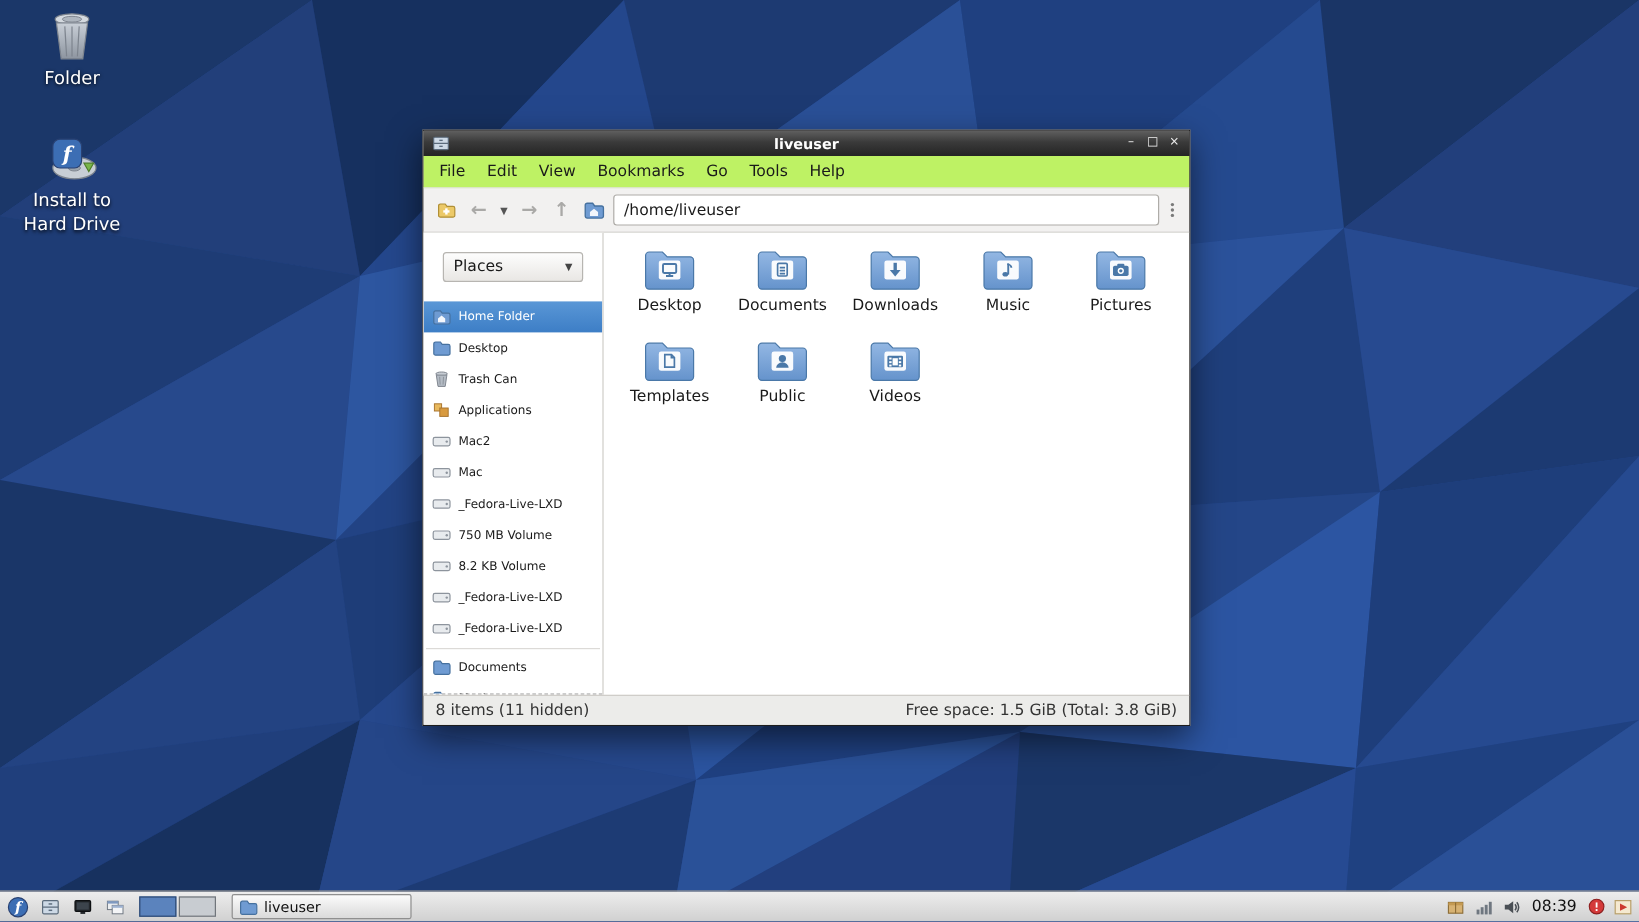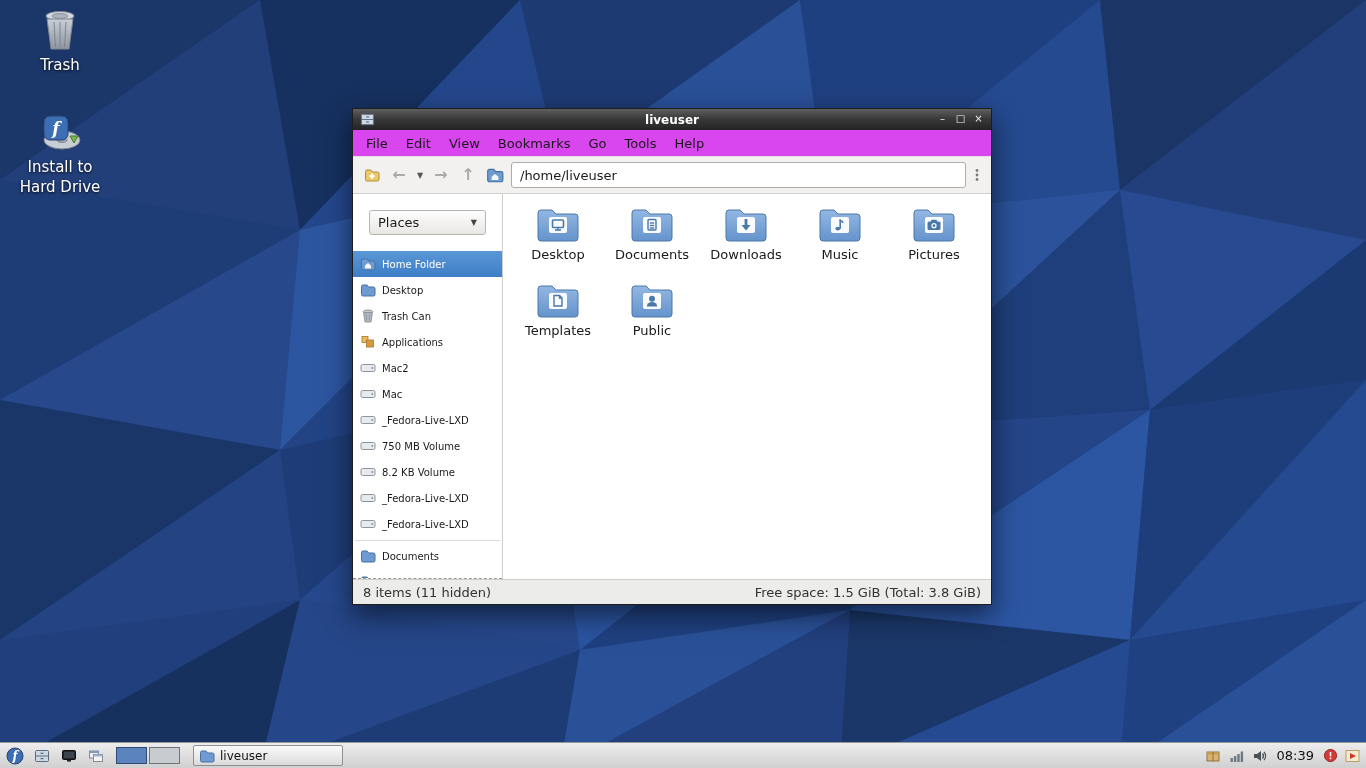--- a/index.html
+++ b/index.html
@@ -12,21 +12,21 @@
   .dlabel{color:#fff;font-size:15px;text-align:center;text-shadow:0 1px 3px rgba(0,0,0,.9);line-height:1.3}
   .dlabel.narrow{max-width:86px}
 
   
   .window{position:absolute;left:352px;top:108px;width:640px;height:497px;z-index:2;border:1px solid #1d1d1d;box-shadow:0 10px 26px rgba(0,0,0,.55);display:flex;flex-direction:column;background:#f2f1f0}
   .titlebar{height:21px;background:linear-gradient(#5f5f5f,#3a3a3a 45%,#242424);display:flex;align-items:center;position:relative;padding:0 5px;flex:0 0 auto}
   .win-icon{width:15px;height:15px;margin-left:2px;z-index:1}
   .title{position:absolute;left:0;right:0;text-align:center;color:#fff;font-weight:bold;font-size:12px}
   .controls{margin-left:auto;display:flex;gap:3px;position:relative;z-index:1}
   .ctrl{width:15px;height:15px;color:#ededed;font-size:10px;line-height:14px;text-align:center;cursor:pointer}
-  .menubar{height:27px;display:flex;align-items:center;padding:0 4px;background:#d946ef;border-bottom:1px solid #e3e1de;flex:0 0 auto}
+  .menubar{height:27px;display:flex;align-items:center;padding:0 4px;background:#bef264;border-bottom:1px solid #e3e1de;flex:0 0 auto}
   .menu-item{padding:4px 9px;font-size:13px;color:#1a1a1a;cursor:pointer}
   .toolbar{height:37px;display:flex;align-items:center;gap:1px;padding:0 6px;background:#f2f1f0;border-bottom:1px solid #d2d0cc;flex:0 0 auto}
   .tbtn{background:none;border:none;min-width:26px;height:28px;display:flex;align-items:center;justify-content:center;cursor:pointer;font-family:inherit}
   .tbtn.narrowb{min-width:14px}
   .arrow{font-size:16px;font-weight:bold;color:#aaa9a7;line-height:1}
   .chevg{font-size:8px;color:#555}
   .pathbar{flex:1;height:26px;margin:0 2px;border:1px solid #aeaca8;border-radius:3px;background:#fff;font-size:13px;font-family:inherit;padding:0 8px;color:#1a1a1a}
   .content{flex:1;display:flex;min-height:0;background:#fff}
   .sidebar{width:150px;border-right:1px solid #cfcdc9;background:#fff;display:flex;flex-direction:column;overflow:hidden}
   .places-combo{margin:16px;height:25px;border:1px solid #b7b5b1;border-radius:3px;background:linear-gradient(#fdfdfd,#e9e7e4);display:flex;align-items:center;padding:0 8px;font-size:13px;color:#1a1a1a;cursor:pointer;flex:0 0 auto}
@@ -241,21 +241,21 @@
 
 <div class="desktop-icon" style="left:4px;top:8px">
   <svg width="46" height="44" viewBox="0 0 46 44">
     <ellipse cx="23" cy="8" rx="14" ry="4.5" fill="#d4d9df" stroke="#7d848e"></ellipse>
     <ellipse cx="23" cy="8" rx="8" ry="2.4" fill="#aeb5be" stroke="#7d848e" stroke-width="0.8"></ellipse>
     <path d="M10 11 L14 41 h18 L36 11 z" fill="url(#tgrad)" stroke="#7d848e"></path>
     <line x1="17" y1="14" x2="18.5" y2="39" stroke="#7d848e" stroke-width="1"></line>
     <line x1="23" y1="14" x2="23" y2="39" stroke="#7d848e" stroke-width="1"></line>
     <line x1="29" y1="14" x2="27.5" y2="39" stroke="#7d848e" stroke-width="1"></line>
   </svg>
-  <div class="dlabel">Trash</div>
+  <div class="dlabel">Folder</div>
 </div>
 
 <div class="desktop-icon" style="left:4px;top:110px">
   <svg width="48" height="44" viewBox="0 0 48 44">
     <ellipse cx="26" cy="30" rx="18" ry="9" fill="#c8ced5" stroke="#7d848e"></ellipse>
     <ellipse cx="26" cy="30" rx="5" ry="2.5" fill="#9aa2ac" stroke="#7d848e" stroke-width="0.8"></ellipse>
     <rect x="8" y="6" width="24" height="24" rx="6" fill="#3c6eb4" stroke="#294172"></rect>
     <text x="20" y="24" font-size="17" font-family="DejaVu Serif" font-style="italic" font-weight="bold" fill="#ffffff" text-anchor="middle">f</text>
     <polygon points="34,26 42,26 38,33" fill="#79b648" stroke="#4e7d2a"></polygon>
   </svg>
@@ -454,20 +454,27 @@
           </svg>
         <div class="flabel">Templates</div>
       </div>
       <div class="file">
         <svg class="fico" viewBox="0 0 46 40">
             <use href="#folder-big"></use>
             <use href="#g-public"></use>
           </svg>
         <div class="flabel">Public</div>
       </div>
+      <div class="file">
+        <svg class="fico" viewBox="0 0 46 40">
+            <use href="#folder-big"></use>
+            <use href="#g-videos"></use>
+          </svg>
+        <div class="flabel">Videos</div>
+      </div>
     </div>
   </div>
 
   <div class="statusbar">
     <span>8 items (11 hidden)</span>
     <span>Free space: 1.5 GiB (Total: 3.8 GiB)</span>
   </div>
 </div>
 
 <div class="taskbar">

